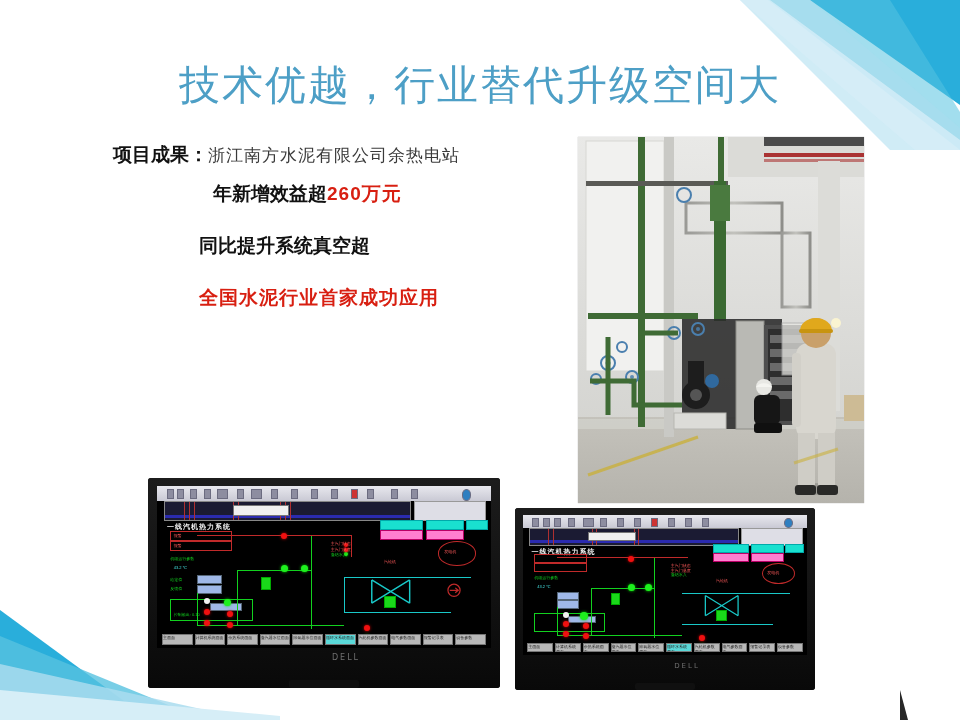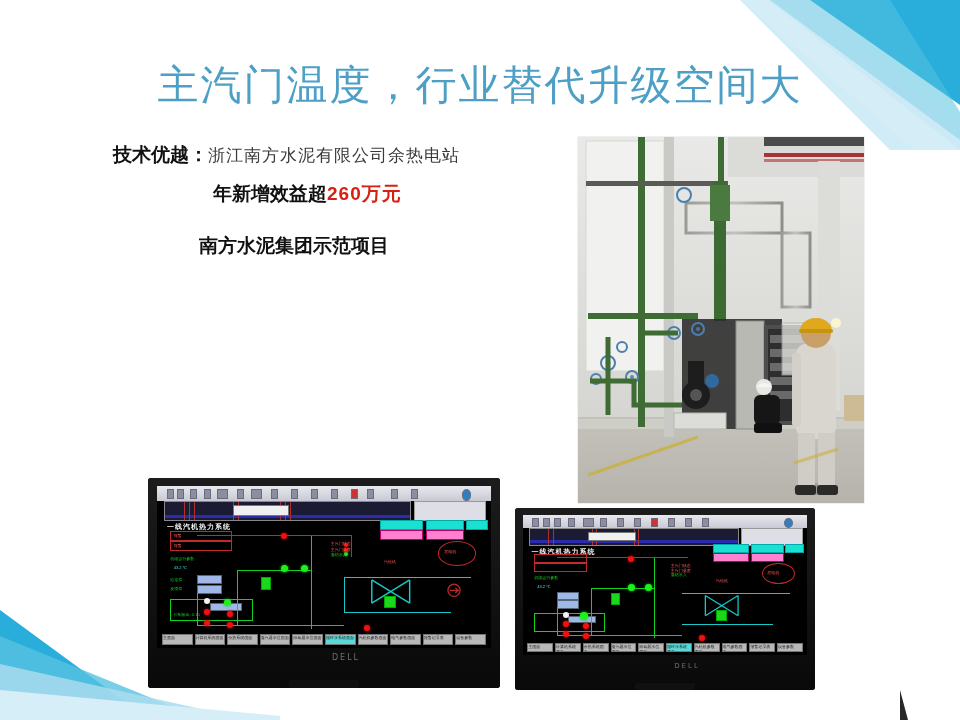--- a/index.html
+++ b/index.html
@@ -125,39 +125,42 @@
     <polygon points="0,100 0,130 280,130 280,126" fill="#D6EEF7"></polygon>
   </svg>
 </div>
 
 <div class="deco" id="deco-br">
   <svg width="60" height="90" viewBox="0 0 60 90">
     <polygon points="0,90 0,60 8,90" fill="#111111" opacity="0.9"></polygon>
   </svg>
 </div>
 
-<div id="page-title">主汽门温度，行业替代升级空间大</div>
+<div id="page-title">技术优越，行业替代升级空间大</div>
 
 <div id="text-block">
 
   <p class="line">
-    <span class="l-label">技术优越：</span><span class="l-value">浙江南方水泥有限公司余热电站</span>
+    <span class="l-label">项目成果：</span><span class="l-value">浙江南方水泥有限公司余热电站</span>
   </p>
 
 
 
 
   <p class="line row-gap indent2">
     <span class="l-strong">年新增效益超</span><span class="l-strong red">260万元</span>
   </p>
 
   <p class="line row-gap indent3">
-    <span class="l-strong">南方水泥集团示范项目</span>
+    <span class="l-strong">同比提升系统真空超</span>
   </p>
 
+  <p class="line indent4">
+    <span class="l-strong red">全国水泥行业首家成功应用</span>
+  </p>
 </div>
 
 <div id="site-photo">
   <svg width="286" height="366" viewBox="0 0 286 366">
     <defs>
       <linearGradient id="wall" x1="0" y1="0" x2="0" y2="1">
         <stop offset="0" stop-color="#e9e9e7"></stop>
           <stop offset="1" stop-color="#cfcfcb"></stop>
       </linearGradient>
       <linearGradient id="floor" x1="0" y1="0" x2="0" y2="1">

